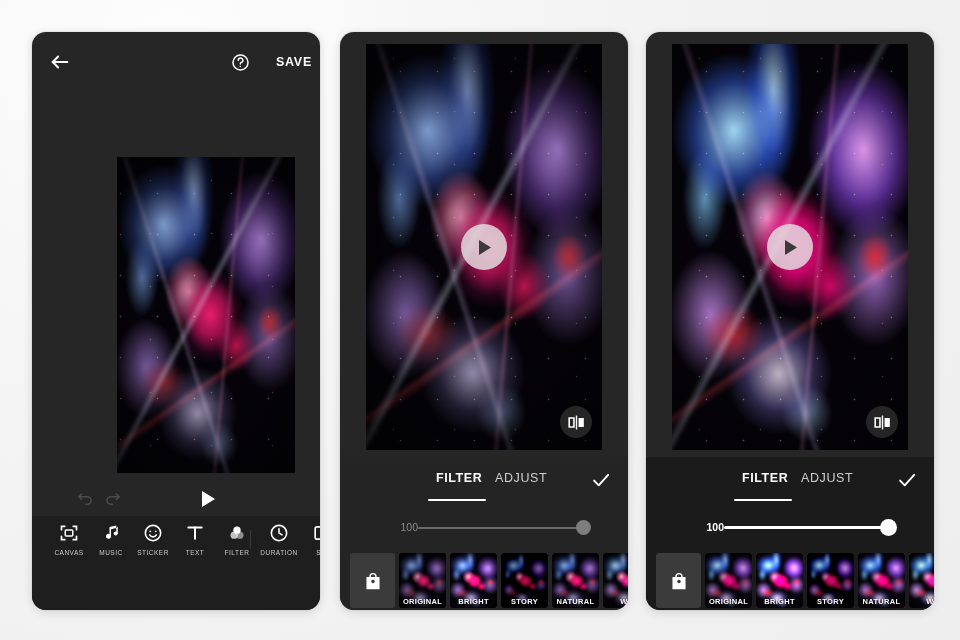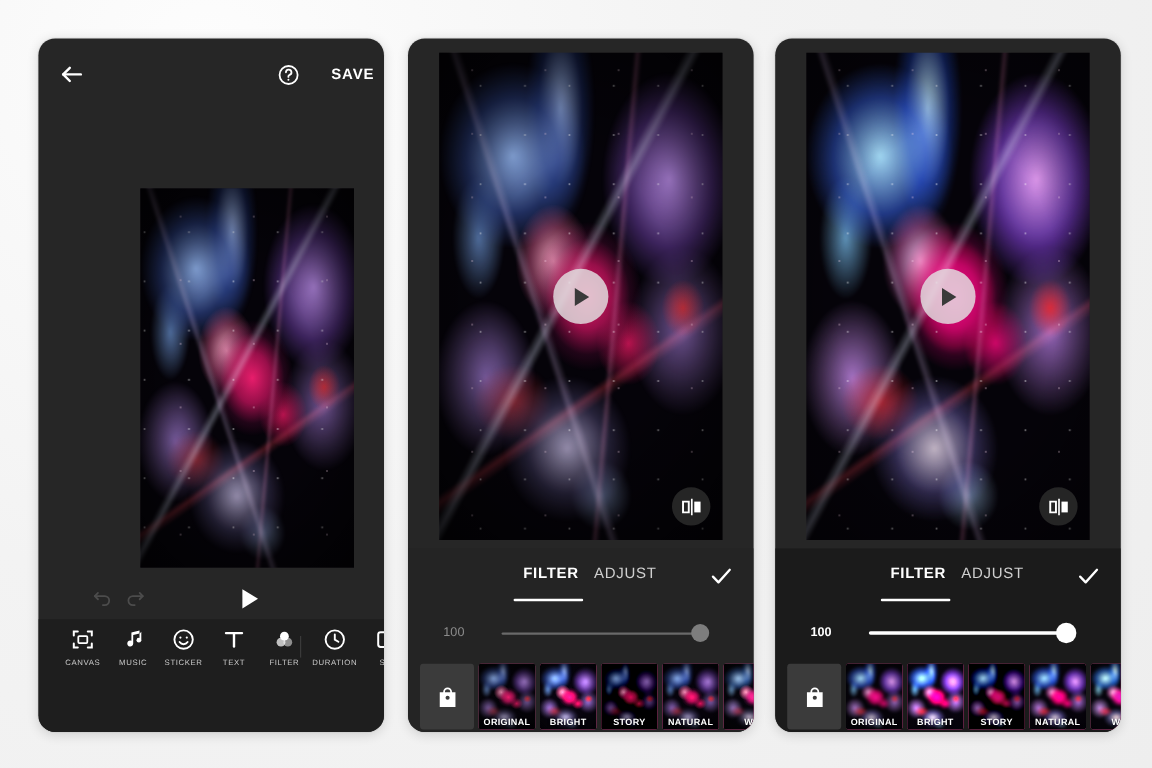--- a/index.html
+++ b/index.html
@@ -120,21 +120,21 @@
   .editor.light{background:#1b1b1b;}
   .tabrow{position:absolute;left:0;top:14px;width:288px;height:26px;}
   .tab{position:absolute;top:0;font-size:12.5px;letter-spacing:.6px;font-weight:bold;cursor:pointer;}
   .tab.on{color:#ffffff;}
   .tab.off{color:#cfcfcf;font-weight:normal;}
   #tab-filter-2,#tab-filter-3{left:96px;}
   #tab-adjust-2,#tab-adjust-3{left:155px;}
   .tab-underline{position:absolute;left:88px;top:28px;width:58px;height:2px;background:#ffffff;border-radius:2px;}
   .check{position:absolute;right:16px;top:-2px;width:22px;height:22px;cursor:pointer;}
   .sliderrow{position:absolute;left:0;top:60px;width:288px;height:22px;}
-  .sld-val{position:absolute;left:13px;top:4px;width:34px;text-align:right;font-size:10.5px;}
+  .sld-val{position:absolute;left:44px;top:4px;width:34px;text-align:right;font-size:10.5px;}
   .sld-track{position:absolute;left:78px;top:10px;width:172px;height:2px;border-radius:2px;}
   .sld-knob{position:absolute;top:3px;width:15px;height:15px;border-radius:50%;cursor:pointer;}
   .dim .sld-val{color:#8b8b8b;}
   .dim .sld-track{background:#6a6a6a;}
   .dim .sld-knob{background:#7d7d7d;left:236px;}
   .lit .sld-val{color:#ffffff;font-weight:bold;}
   .lit .sld-track{background:#ffffff;height:3px;top:9px;}
   .lit .sld-knob{background:#ffffff;left:234px;width:17px;height:17px;top:2px;}
   .filmstrip{position:absolute;left:0;top:96px;width:288px;height:57px;display:flex;gap:4px;padding-left:10px;overflow:hidden;}
   .shop-tile{

